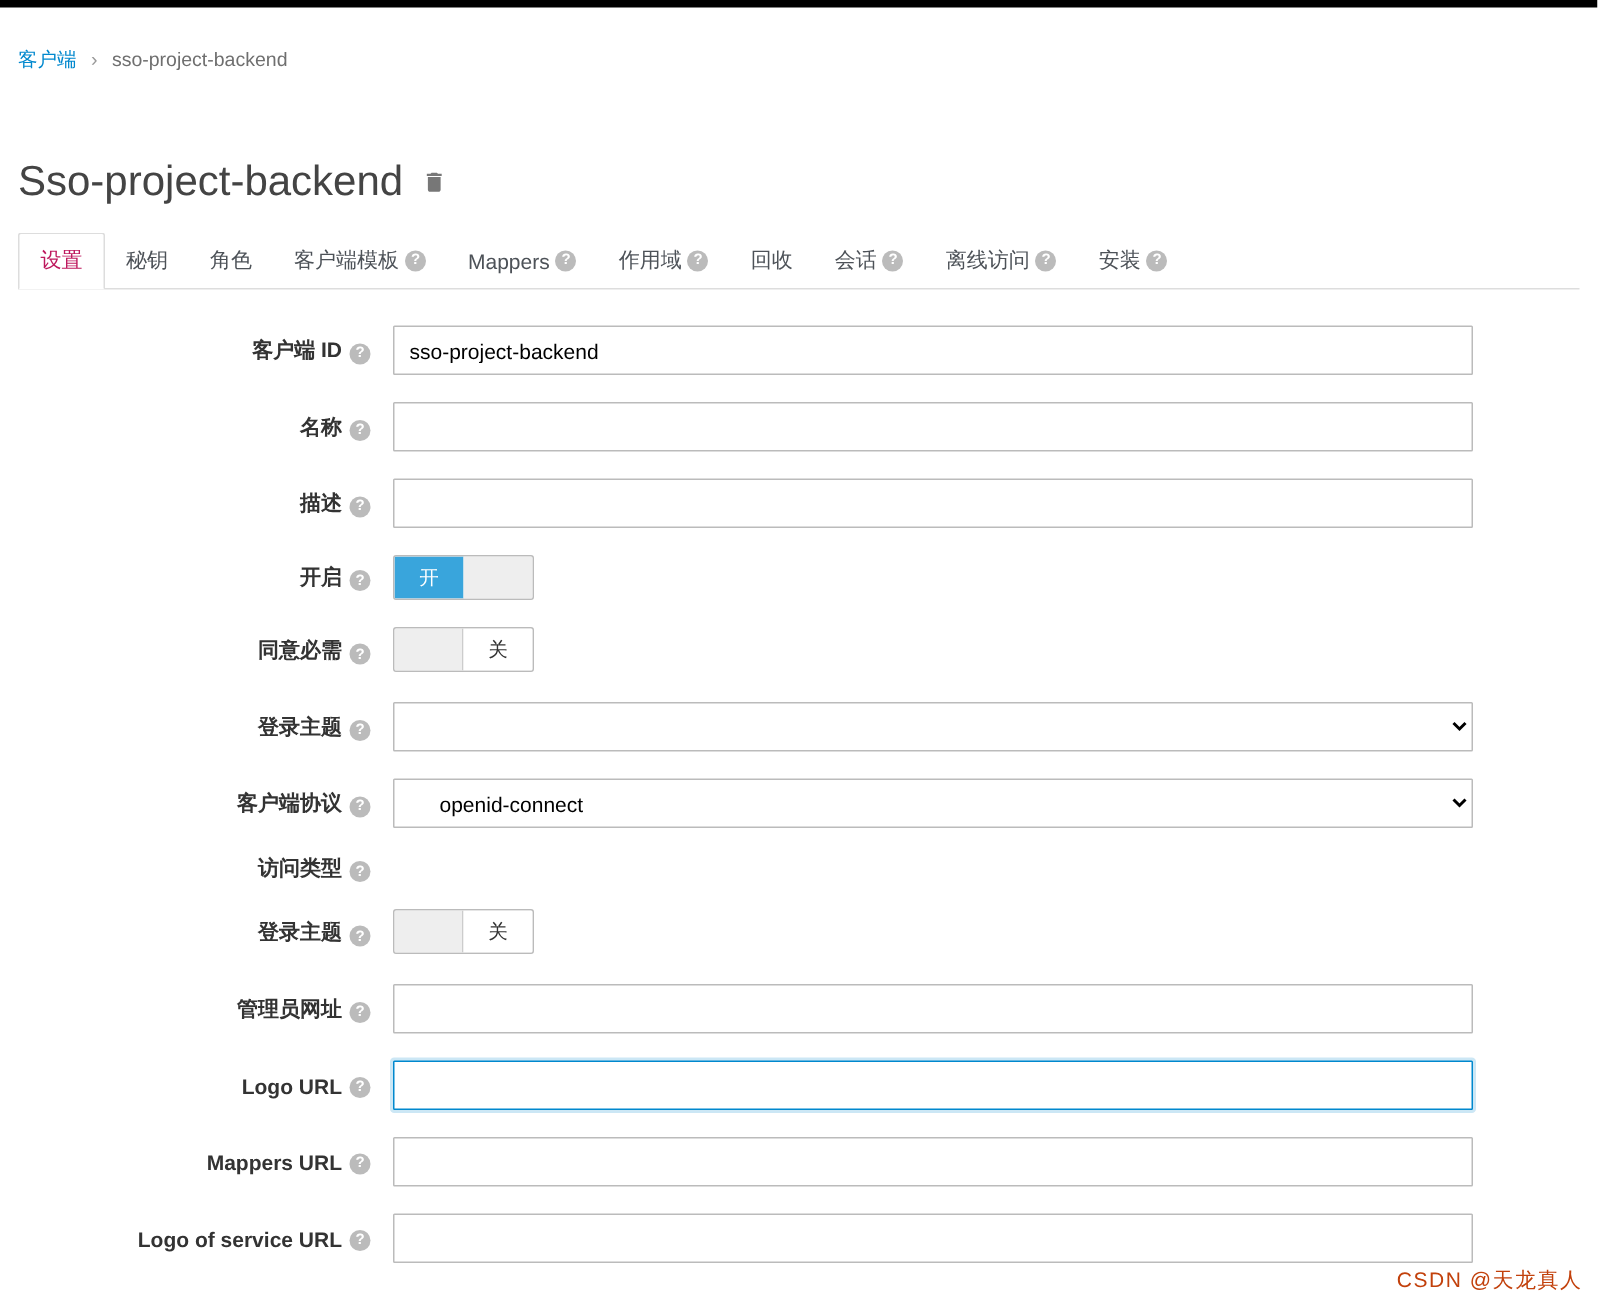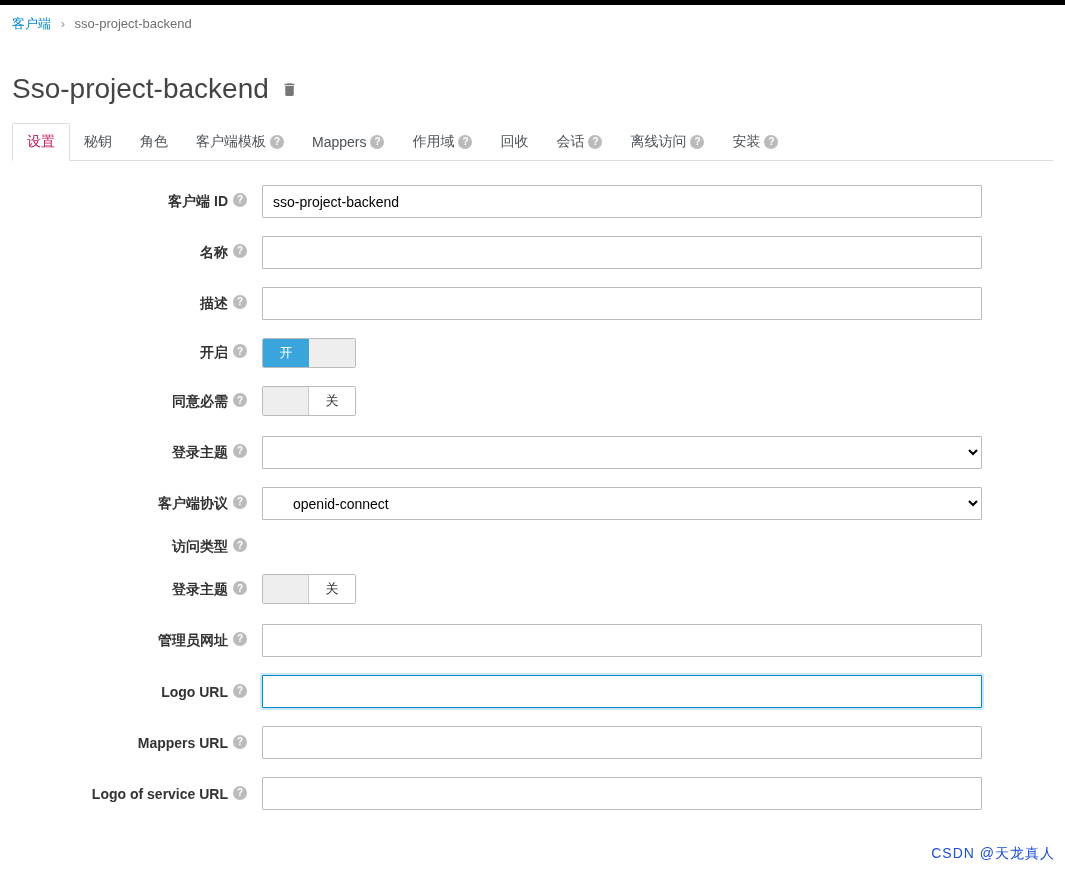--- a/index.html
+++ b/index.html
@@ -1,45 +1,45 @@
 <!DOCTYPE html>
 <html><head>
 <meta charset="utf-8">
 <style>
 * { box-sizing: border-box; margin: 0; padding: 0; }
 body { font-family: -apple-system, "Helvetica Neue", Helvetica, Arial, sans-serif; font-size: 14px; color: #333; background: #fff; }
 .top-black-bar { height: 5px; background: #000; }
-.breadcrumb { padding: 10px 12px; font-size: 13px; }
+.breadcrumb { padding: 26px 12px; font-size: 13px; }
 .breadcrumb a { color: #0088ce; text-decoration: none; }
 .breadcrumb .sep { color: #999; margin: 0 6px; }
 .breadcrumb .current { color: #6f6f6f; }
 .page-content { padding: 10px 12px; }
 .page-header { display: flex; align-items: center; gap: 12px; margin: 20px 0 18px; }
 .page-title { font-size: 28px; font-weight: 400; color: #444; }
 .trash-icon { width: 17px; height: 17px; fill: #777; flex-shrink: 0; }
 .tabs { display: flex; border-bottom: 1px solid #ddd; margin-bottom: 24px; flex-wrap: wrap; }
 .tab { padding: 9px 14px; color: #4d5258; font-size: 14px; cursor: pointer; display: inline-flex; align-items: center; gap: 4px; }
 .tab.active { color: #be185d; border: 1px solid #ddd; border-bottom: 1px solid #fff; margin-bottom: -1px; background: #fff; border-radius: 2px 2px 0 0; }
 .tab .help-icon { width: 14px; height: 14px; }
 .form { max-width: 970px; }
 .form-row { display: flex; align-items: center; margin-bottom: 18px; }
-.form-label { width: 250px; text-align: right; padding-right: 15px; font-weight: 600; color: #333; display: flex; justify-content: flex-end; align-items: flex-start; gap: 5px; }
+.form-label { width: 250px; text-align: right; padding-right: 15px; font-weight: 600; color: #333; display: flex; justify-content: flex-end; align-items: flex-end; gap: 5px; }
 .form-control-wrap { flex: 1; }
 .text-input { width: 100%; padding: 6px 10px; border: 1px solid #bbb; border-radius: 1px; font-size: 14px; background: #fff; height: 33px; }
 .text-input.focused { border-color: #0088ce; box-shadow: 0 0 0 2px rgba(0, 136, 206, 0.2); }
 .select-input { width: 100%; padding: 6px 26px; border: 1px solid #bbb; border-radius: 1px; font-size: 14px; background: #fff; height: 33px; }
 .select-input.focused { border-color: #0088ce; box-shadow: 0 0 0 3px rgba(0, 136, 206, 0.25); }
 .help-icon { width: 14px; height: 14px; border-radius: 50%; background: #bbb; color: #fff; font-size: 10px; display: inline-flex; align-items: center; justify-content: center; font-weight: bold; flex-shrink: 0; }
 .toggle { display: inline-flex; border: 1px solid #bbb; border-radius: 2px; overflow: hidden; height: 30px; }
 .toggle-half { width: 46px; display: flex; align-items: center; justify-content: center; font-size: 13px; background: #fff; }
 .toggle-on .toggle-half:first-child { background: #39a5dc; color: #fff; }
 .toggle-on .toggle-half:last-child { background: #eee; }
 .toggle-off .toggle-half:first-child { background: #eee; border-right: 1px solid #ccc; }
 .toggle-off .toggle-half:last-child { background: #fff; }
-.watermark { position: fixed; bottom: 8px; right: 10px; color: #1d4ed8; font-size: 14px; letter-spacing: 1px; pointer-events: none; }
+.watermark { position: fixed; bottom: 8px; right: 10px; color: #c2410c; font-size: 14px; letter-spacing: 1px; pointer-events: none; }
 </style>
 </head>
 <body>
 
 <div class="top-black-bar"></div>
 
 <div class="breadcrumb">
   <a href="#">客户端</a>
   <span class="sep">›</span>
   <span class="current">sso-project-backend</span>

